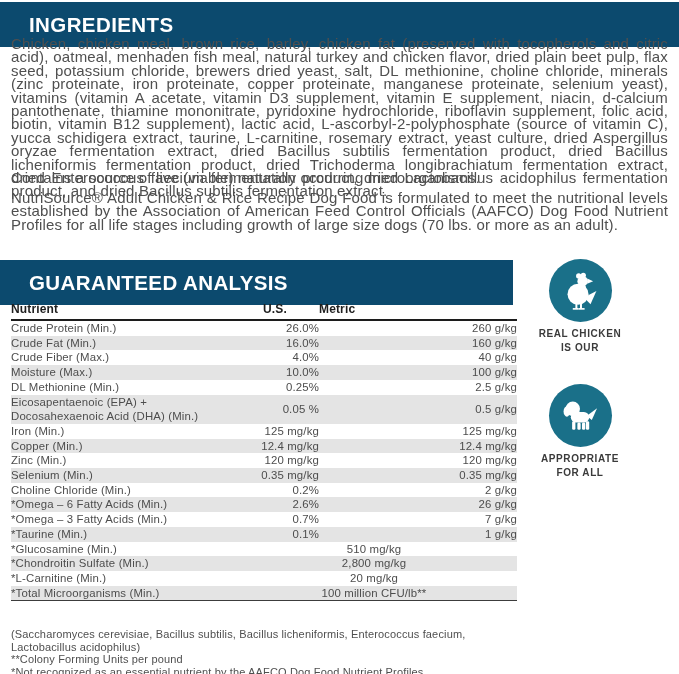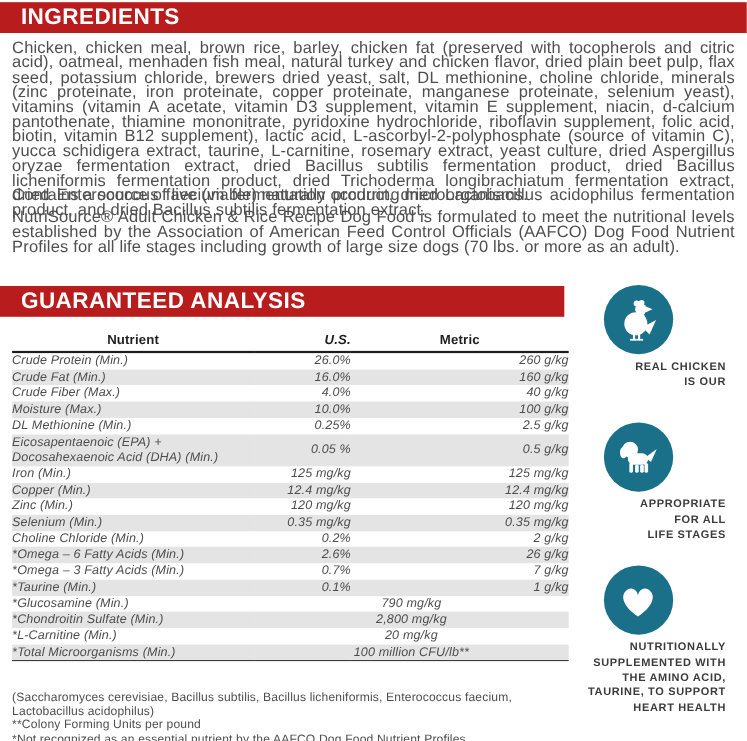--- a/index.html
+++ b/index.html
@@ -2,22 +2,22 @@
 <html><head>
 <meta charset="utf-8">
 <style>
   html,body{margin:0;padding:0;background:#ffffff;}
   .page{
     position:relative;width:679px;height:674px;overflow:hidden;background:#ffffff;
     font-family:"Liberation Sans", sans-serif;color:#4f4f4f;
   }
   
   .bar{
-    position:absolute;left:0;height:28px;background:#b91c1c;
-    display:flex;align-items:center;padding-left:19px;box-sizing:border-box;
+    position:absolute;left:0;height:45px;background:#0c4a6e;
+    display:flex;align-items:center;padding-left:29px;box-sizing:border-box;
   }
   .bar-title{
     color:#ffffff;font-weight:bold;font-size:20.5px;letter-spacing:0.4px;
   }
   #ingredients-bar{top:2px;width:679px;}
   #analysis-bar{top:260px;width:513px;}
   
   .para{
     position:absolute;left:11px;width:657px;
     font-size:15px;line-height:13.4px;letter-spacing:0.15px;color:#4f4f4f;
@@ -29,36 +29,36 @@
   #analysis-table{
     position:absolute;left:11px;top:302px;width:506px;
     border-collapse:collapse;table-layout:fixed;
     font-size:11.4px;color:#4d4d4d;letter-spacing:0.15px;
     border-bottom:1px solid #3c3c3c;
   }
   #analysis-table th{
     font-size:12px;color:#1f1f1f;font-weight:bold;
     border-bottom:2px solid #1c1c1c;padding:0 0 3px 0;
   }
-  th.h-name{text-align:center;width:220px;padding-left:2px;}
-  th.h-us{text-align:right;width:88px;font-style:italic;}
-  th.h-metric{text-align:center;width:198px;padding-right:2px;}
-  #analysis-table td{padding:0;line-height:14.7px;vertical-align:middle;font-style:italic;}
+  th.h-name{text-align:left;width:220px;padding-left:2px;}
+  th.h-us{text-align:center;width:88px;}
+  th.h-metric{text-align:left;width:198px;padding-right:2px;}
+  #analysis-table td{padding:0;line-height:14.7px;vertical-align:middle;}
   #analysis-table tbody tr:nth-child(even){background:#e4e4e4;}
   td.c-name{padding-left:2px;white-space:pre-line;}
   td.c-us{text-align:right;}
   td.c-metric{text-align:right;padding-right:2px;}
   td.c-span{text-align:center;padding-left:80px;}
   
   #footnotes{
     position:absolute;left:11px;top:628px;width:492px;
     font-size:11px;line-height:12.6px;letter-spacing:0.15px;color:#4f4f4f;
   }
   
-  .badge{position:absolute;left:500px;width:160px;text-align:right;}
+  .badge{position:absolute;left:500px;width:160px;text-align:center;}
   #badge-chicken{top:259px;}
   #badge-dog{top:384px;}
   #badge-heart{top:514px;}
   .badge-circle{
     width:63px;height:63px;border-radius:50%;background:#1a7089;
     margin:0 auto;display:flex;align-items:center;justify-content:center;
   }
   .badge-circle svg{display:block;}
   .badge-caption{
     margin-top:5px;font-size:10px;font-weight:bold;letter-spacing:0.6px;
@@ -157,21 +157,21 @@
           <td class="c-us">0.7%</td>
           <td class="c-metric">7 g/kg</td>
         </tr>
         <tr>
           <td class="c-name">*Taurine (Min.)</td>
           <td class="c-us">0.1%</td>
           <td class="c-metric">1 g/kg</td>
         </tr>
         <tr>
           <td class="c-name">*Glucosamine (Min.)</td>
-          <td colspan="2" class="c-span">790 mg/kg</td>
+          <td colspan="2" class="c-span">510 mg/kg</td>
         </tr>
         <tr>
           <td class="c-name">*Chondroitin Sulfate (Min.)</td>
           <td colspan="2" class="c-span">2,800 mg/kg</td>
         </tr>
         <tr>
           <td class="c-name">*L-Carnitine (Min.)</td>
           <td colspan="2" class="c-span">20 mg/kg</td>
         </tr>
         <tr>
@@ -218,32 +218,17 @@
         <polygon points="42,32 58,20 50,38"></polygon>
         <rect x="20" y="40" width="5" height="13" rx="2"></rect>
         <rect x="28" y="42" width="5" height="11" rx="2"></rect>
         <rect x="35" y="42" width="5" height="11" rx="2"></rect>
         <rect x="41" y="40" width="5" height="13" rx="2"></rect>
       </svg>
     </div>
     <div class="badge-caption">
       <div>APPROPRIATE</div>
       <div>FOR ALL</div>
-      <div>LIFE STAGES</div>
-    </div>
-  </div>
-
-  <div class="badge" id="badge-heart">
-    <div class="badge-circle">
-      <svg width="42" height="42" viewBox="0 0 64 64" fill="#ffffff" xmlns="http://www.w3.org/2000/svg">
-        <path d="M32 54 C12 41 6 25 17 17 C25 12 32 19 32 26 C32 19 39 12 47 17 C58 25 52 41 32 54 Z"></path>
-      </svg>
-    </div>
-    <div class="badge-caption">
-      <div>NUTRITIONALLY</div>
-      <div>SUPPLEMENTED WITH</div>
-      <div>THE AMINO ACID,</div>
-      <div>TAURINE, TO SUPPORT</div>
-      <div>HEART HEALTH</div>
-    </div>
-  </div>
+    </div>
+  </div>
+
 
 </div>
 
 </body></html>

